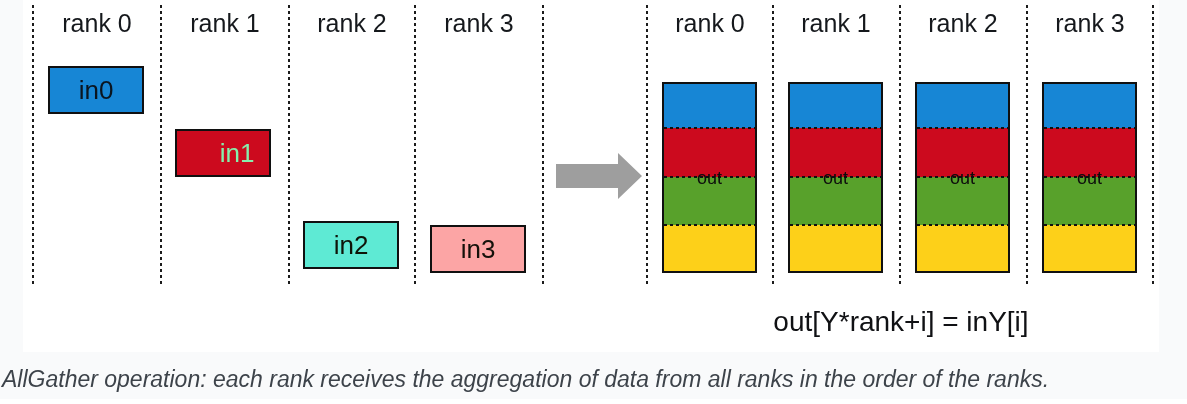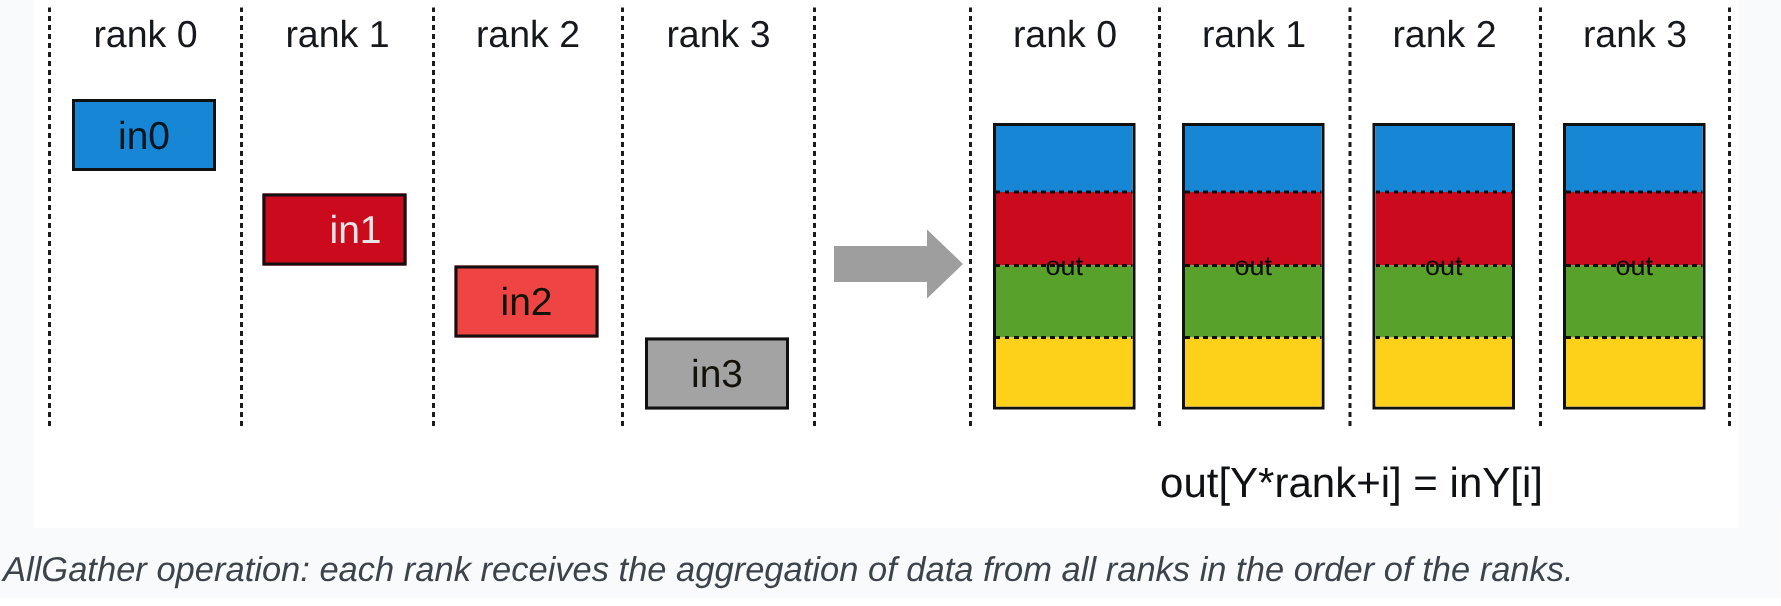--- a/index.html
+++ b/index.html
@@ -60,23 +60,23 @@
   <div class="vline" style="left:899px"></div>
   <div class="vline" style="left:1026px"></div>
   <div class="vline" style="left:1152px"></div>
 
   <div class="rank-label" style="left:37px">rank 0</div>
   <div class="rank-label" style="left:165px">rank 1</div>
   <div class="rank-label" style="left:292px">rank 2</div>
   <div class="rank-label" style="left:419px">rank 3</div>
 
   <div class="in-box in0" style="background: rgb(23, 134, 213); color: rgb(10, 21, 32);">in0</div>
-  <div class="in-box in1" style="background: rgb(204, 10, 30); color: #e5e5e5; padding-left: 28px;">in1</div>
-  <div class="in-box in2" style="background: #ef4444; color: rgb(14, 20, 8);">in2</div>
-  <div class="in-box in3" style="background: #a3a3a3; color: rgb(20, 17, 10);">in3</div>
+  <div class="in-box in1" style="background: rgb(204, 10, 30); color: #86efac; padding-left: 28px;">in1</div>
+  <div class="in-box in2" style="background: #5eead4; color: rgb(14, 20, 8); margin-top: 44px;">in2</div>
+  <div class="in-box in3" style="background: #fca5a5; color: rgb(20, 17, 10);">in3</div>
 
   <span class="arrow">
     <svg width="86" height="46" viewBox="0 0 86 46">
       <polygon points="0,11 62,11 62,0 86,23 62,46 62,35 0,35" fill="#9e9e9e"></polygon>
     </svg>
   </span>
 
   <div class="rank-label" style="left:650px">rank 0</div>
   <div class="rank-label" style="left:776px">rank 1</div>
   <div class="rank-label" style="left:903px">rank 2</div>

